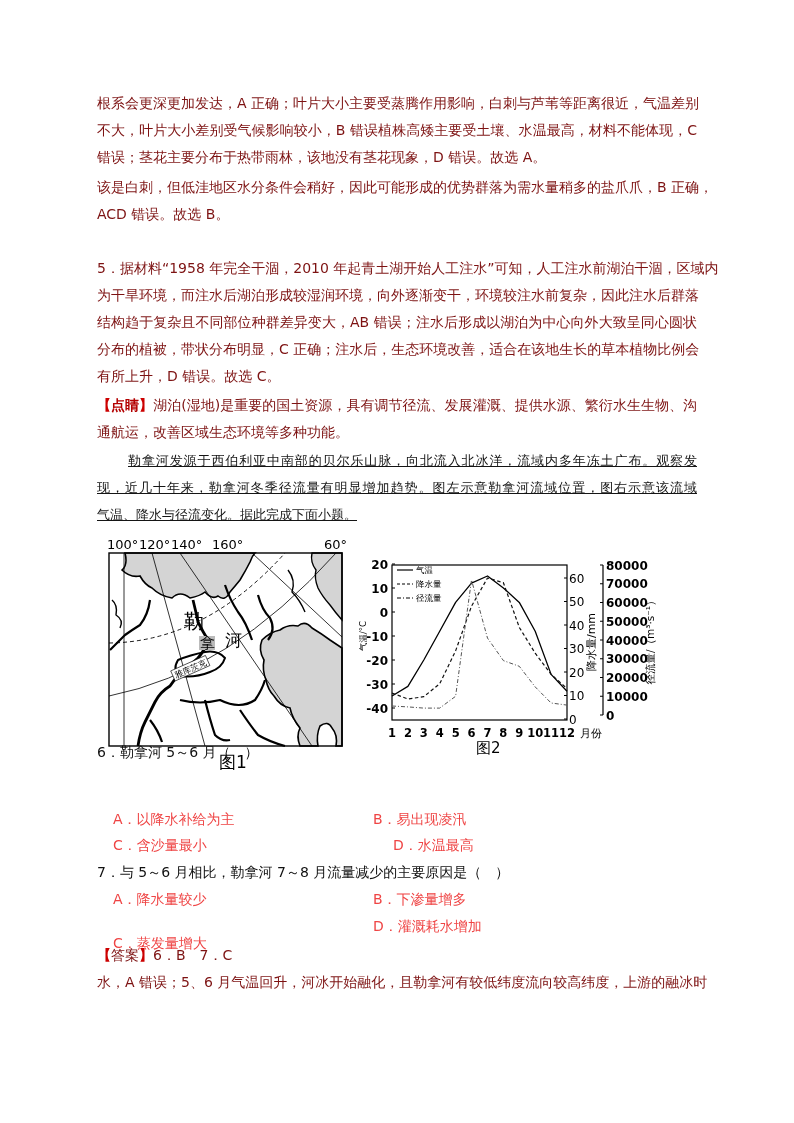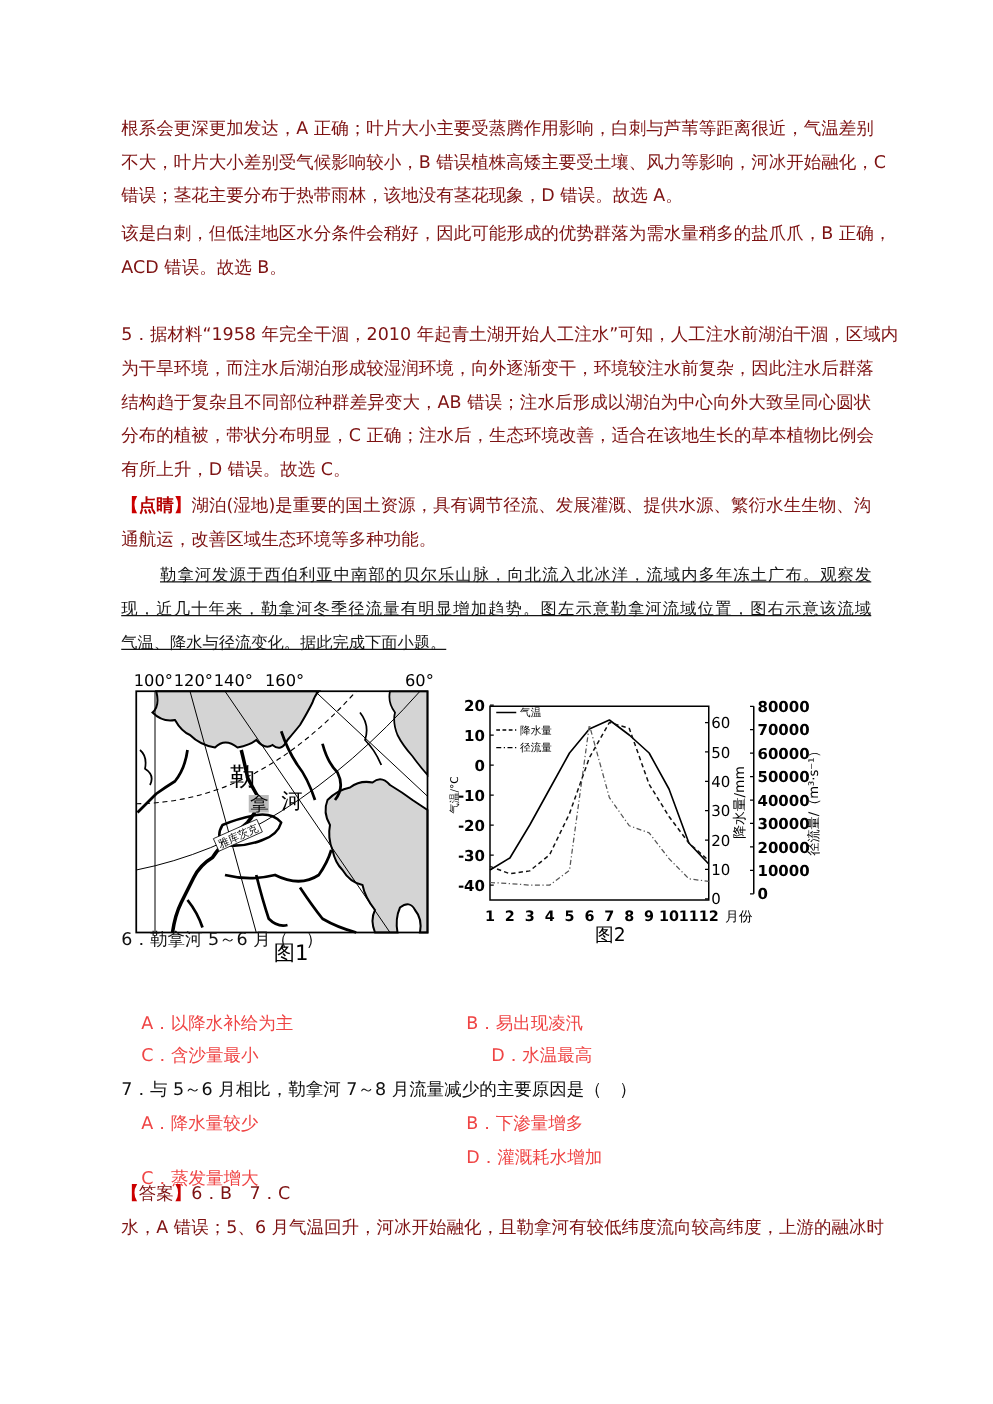--- a/index.html
+++ b/index.html
@@ -23,21 +23,21 @@
   #map-svg { position: absolute; left: 100px; top: 535px; }
   #chart-svg { position: absolute; left: 355px; top: 550px; }
 </style>
 </head>
 <body>
 
 <div class="page">
 
   <div class="blk red" style="top:90px;">
     <div class="ln">根系会更深更加发达，A 正确；叶片大小主要受蒸腾作用影响，白刺与芦苇等距离很近，气温差别</div>
-    <div class="ln">不大，叶片大小差别受气候影响较小，B 错误植株高矮主要受土壤、风力等影响，河冰开始融化，C</div>
+    <div class="ln">不大，叶片大小差别受气候影响较小，B 错误植株高矮主要受土壤、水温最高，材料不能体现，C</div>
     <div class="ln end">错误；茎花主要分布于热带雨林，该地没有茎花现象，D 错误。故选 A。</div>
   </div>
 
   <div class="blk red" style="top:174px;">
     <div class="ln">该是白刺，但低洼地区水分条件会稍好，因此可能形成的优势群落为需水量稍多的盐爪爪，B 正确，</div>
     <div class="ln end">ACD 错误。故选 B。</div>
   </div>
 
   <div class="blk red" style="top:255px;">
     <div class="ln">5．据材料“1958 年完全干涸，2010 年起青土湖开始人工注水”可知，人工注水前湖泊干涸，区域内</div>

